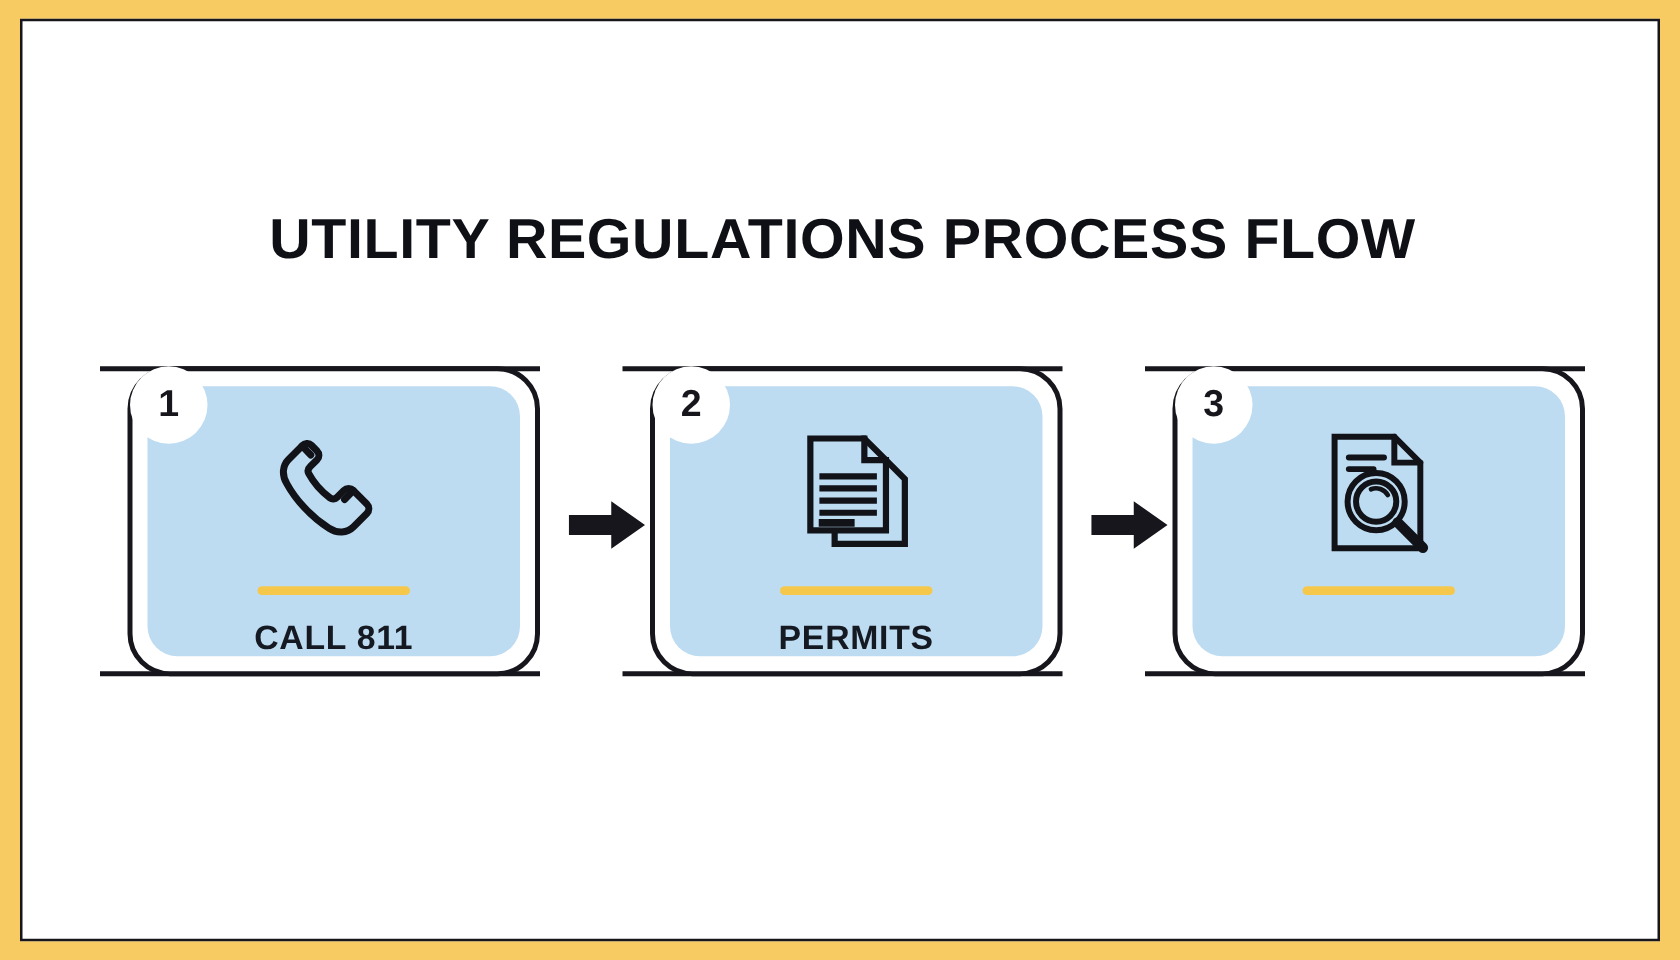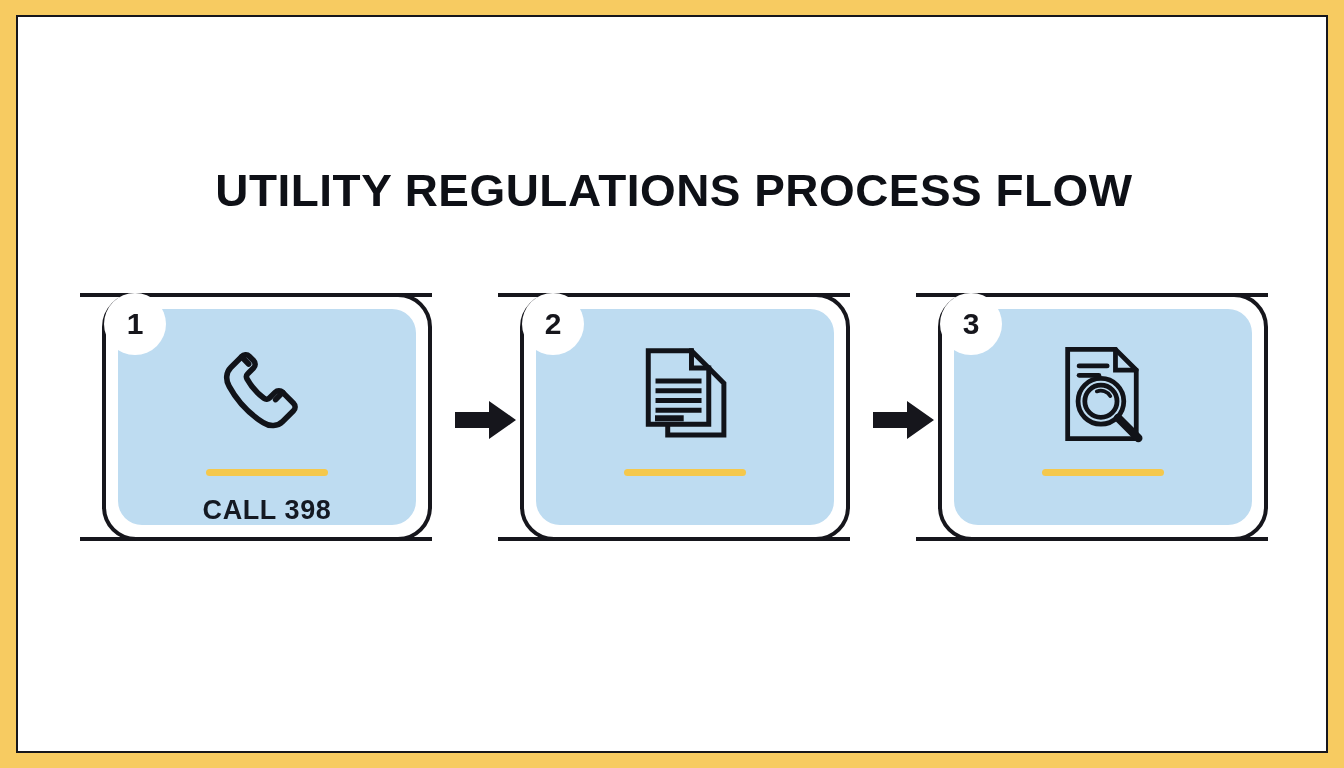--- a/index.html
+++ b/index.html
@@ -184,21 +184,21 @@
                      C30.6 34.3 31 32.3 32.4 31 L37.5 26
                      C39.5 24 39.5 21 37.5 19 L33.5 15
                      C31.5 13 28.5 13.5 26.5 15.5 Z"></path>
             <path d="M26.5 15.5 L33 22.2"></path>
             <path d="M64.5 48.5 L58 55.2"></path>
           </svg>
         </div>
 
         <div class="step-divider"></div>
 
-        <div class="step-label">CALL 398</div>
+        <div class="step-label">CALL 811</div>
       </div>
     </div>
 
     <div class="flow-arrow" id="flow-arrow-1">
       <svg width="62" height="40" viewBox="0 0 62 40">
         <path d="M0 12 H34 V1 L61 20 L34 39 V28 H0 Z" fill="#16161C"></path>
       </svg>
     </div>
 
     <div class="step-card" id="step-card-2">
@@ -217,20 +217,21 @@
             <path d="M25 38 H63"></path>
             <path d="M25 47 H63"></path>
             <path d="M25 56 H63"></path>
             <path d="M25 65 H63"></path>
             <path d="M25 72.5 H46" stroke-width="5.6"></path>
           </svg>
         </div>
 
         <div class="step-divider"></div>
 
+        <div class="step-label">PERMITS</div>
       </div>
     </div>
 
     <div class="flow-arrow" id="flow-arrow-2">
       <svg width="62" height="40" viewBox="0 0 62 40">
         <path d="M0 12 H34 V1 L61 20 L34 39 V28 H0 Z" fill="#16161C"></path>
       </svg>
     </div>
 
     <div class="step-card" id="step-card-3">

